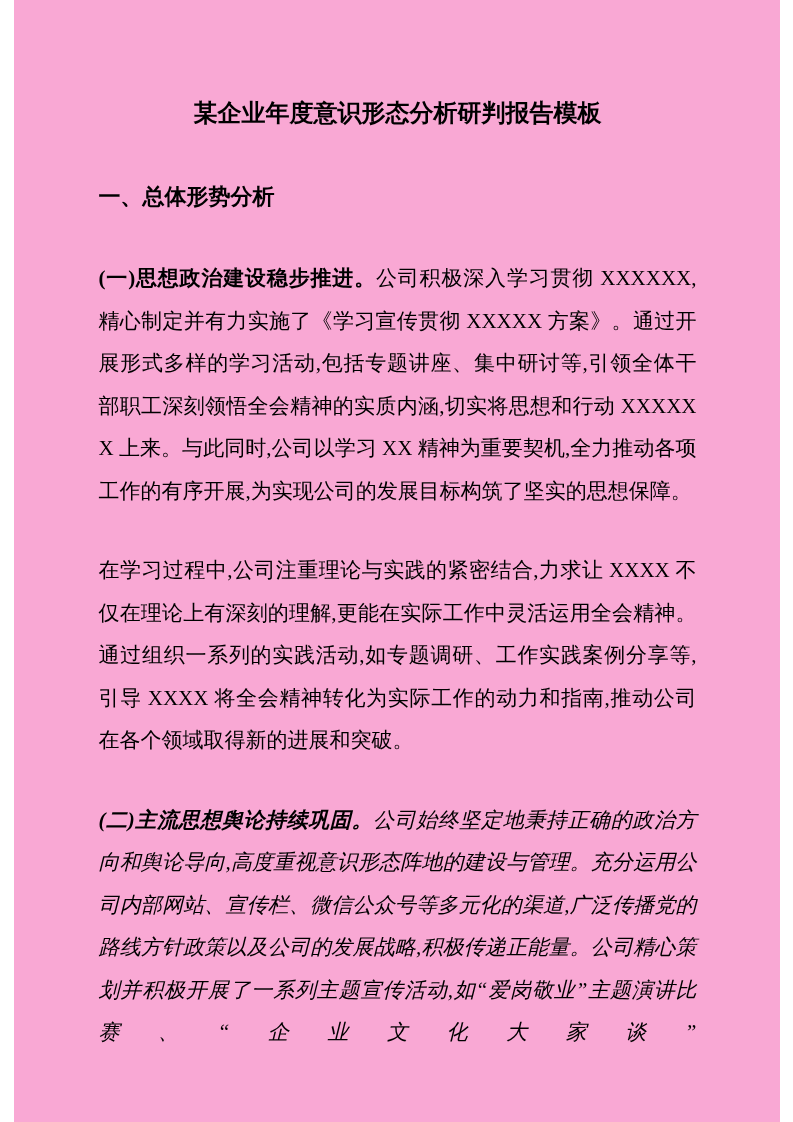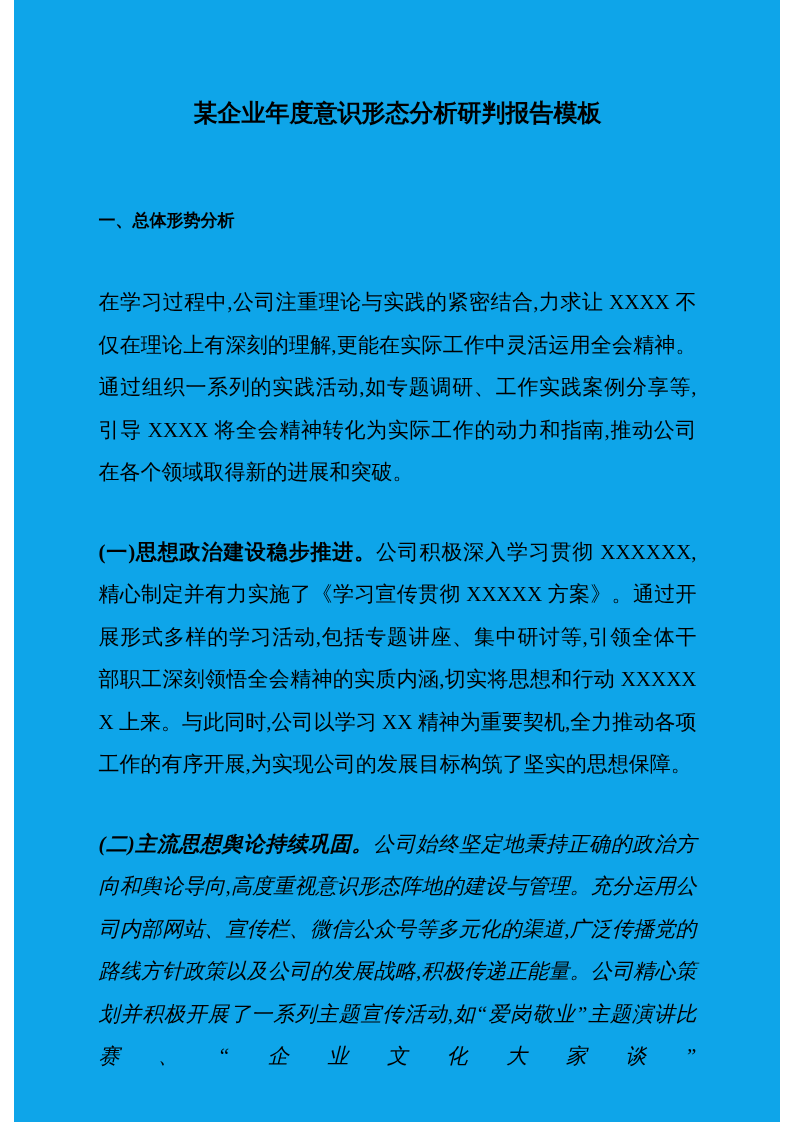--- a/index.html
+++ b/index.html
@@ -5,37 +5,37 @@
     html, body {
       margin: 0;
       padding: 0;
       background: #ffffff;
     }
     .page {
       position: relative;
       width: 766px;
       height: 1122px;
       margin: 0 auto;
-      background: #0ea5e9;
+      background: #f9a8d4;
       color: #000000;
       font-family: "Liberation Serif", "DejaVu Serif", serif;
       box-sizing: border-box;
       padding: 97px 83px 0 85px;
       overflow: hidden;
     }
     .doc-title {
       margin: 0;
       font-size: 24px;
       line-height: 33px;
       font-weight: bold;
       text-align: center;
     }
     .section-heading {
-      margin: 76px 0 0 0;
-      font-size: 17px;
+      margin: 52px 0 0 0;
+      font-size: 22px;
       line-height: 30px;
       font-weight: bold;
       text-align: left;
     }
     .para {
       margin: 45px 0 0 0;
       font-size: 21px;
       line-height: 42.5px;
       text-align: justify;
       word-break: break-all;
@@ -53,19 +53,19 @@
   </style>
 </head>
 <body>
 
 <div class="page">
 
   <h1 class="doc-title">某企业年度意识形态分析研判报告模板</h1>
 
   <h2 class="section-heading">一、总体形势分析</h2>
 
+  <p class="para"><b class="lead">(一)思想政治建设稳步推进。</b><span>公司积极深入学习贯彻 XXXXXX,精心制定并有力实施了《学习宣传贯彻 XXXXX 方案》。通过开展形式多样的学习活动,包括专题讲座、集中研讨等,引领全体干部职工深刻领悟全会精神的实质内涵,切实将思想和行动 XXXXXX 上来。与此同时,公司以学习 XX 精神为重要契机,全力推动各项工作的有序开展,为实现公司的发展目标构筑了坚实的思想保障。</span></p>
+
   <p class="para"><b class="lead"></b><span>在学习过程中,公司注重理论与实践的紧密结合,力求让 XXXX 不仅在理论上有深刻的理解,更能在实际工作中灵活运用全会精神。通过组织一系列的实践活动,如专题调研、工作实践案例分享等,引导 XXXX 将全会精神转化为实际工作的动力和指南,推动公司在各个领域取得新的进展和突破。</span></p>
-
-  <p class="para"><b class="lead">(一)思想政治建设稳步推进。</b><span>公司积极深入学习贯彻 XXXXXX,精心制定并有力实施了《学习宣传贯彻 XXXXX 方案》。通过开展形式多样的学习活动,包括专题讲座、集中研讨等,引领全体干部职工深刻领悟全会精神的实质内涵,切实将思想和行动 XXXXXX 上来。与此同时,公司以学习 XX 精神为重要契机,全力推动各项工作的有序开展,为实现公司的发展目标构筑了坚实的思想保障。</span></p>
 
   <p class="para continued"><b class="lead">(二)主流思想舆论持续巩固。</b><span>公司始终坚定地秉持正确的政治方向和舆论导向,高度重视意识形态阵地的建设与管理。充分运用公司内部网站、宣传栏、微信公众号等多元化的渠道,广泛传播党的路线方针政策以及公司的发展战略,积极传递正能量。公司精心策划并积极开展了一系列主题宣传活动,如“爱岗敬业”主题演讲比赛、“企业文化大家谈”</span></p>
 
 </div>
 
 </body></html>

